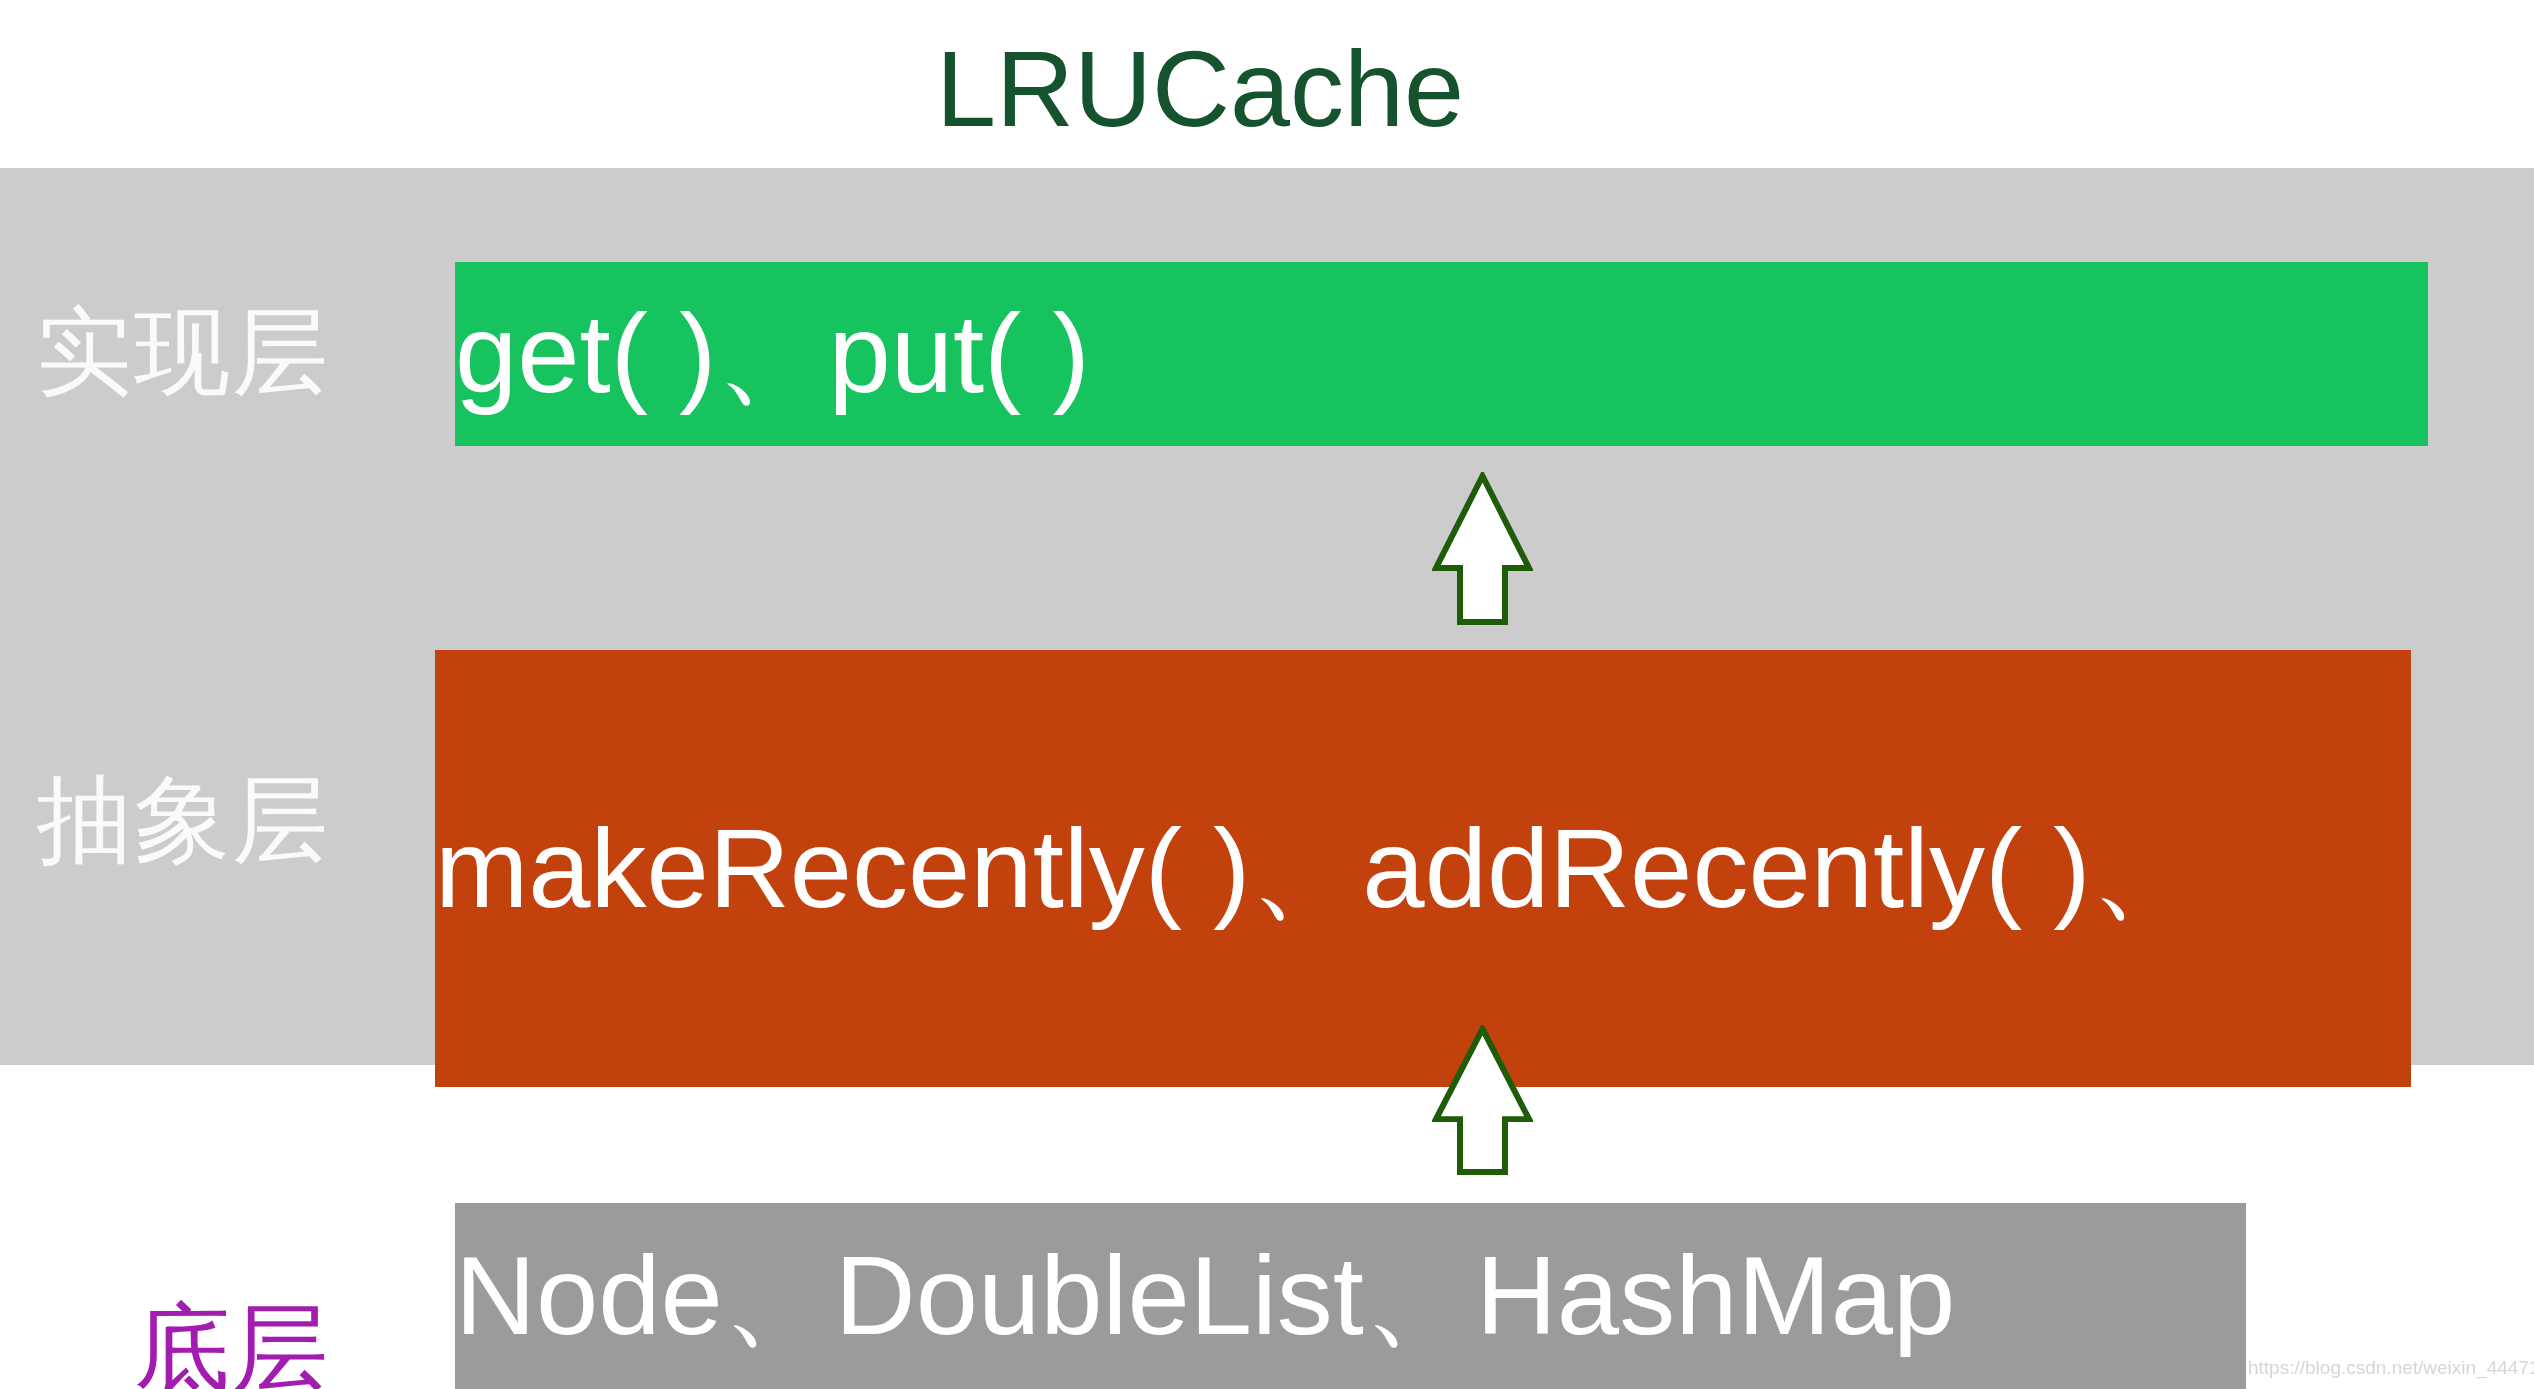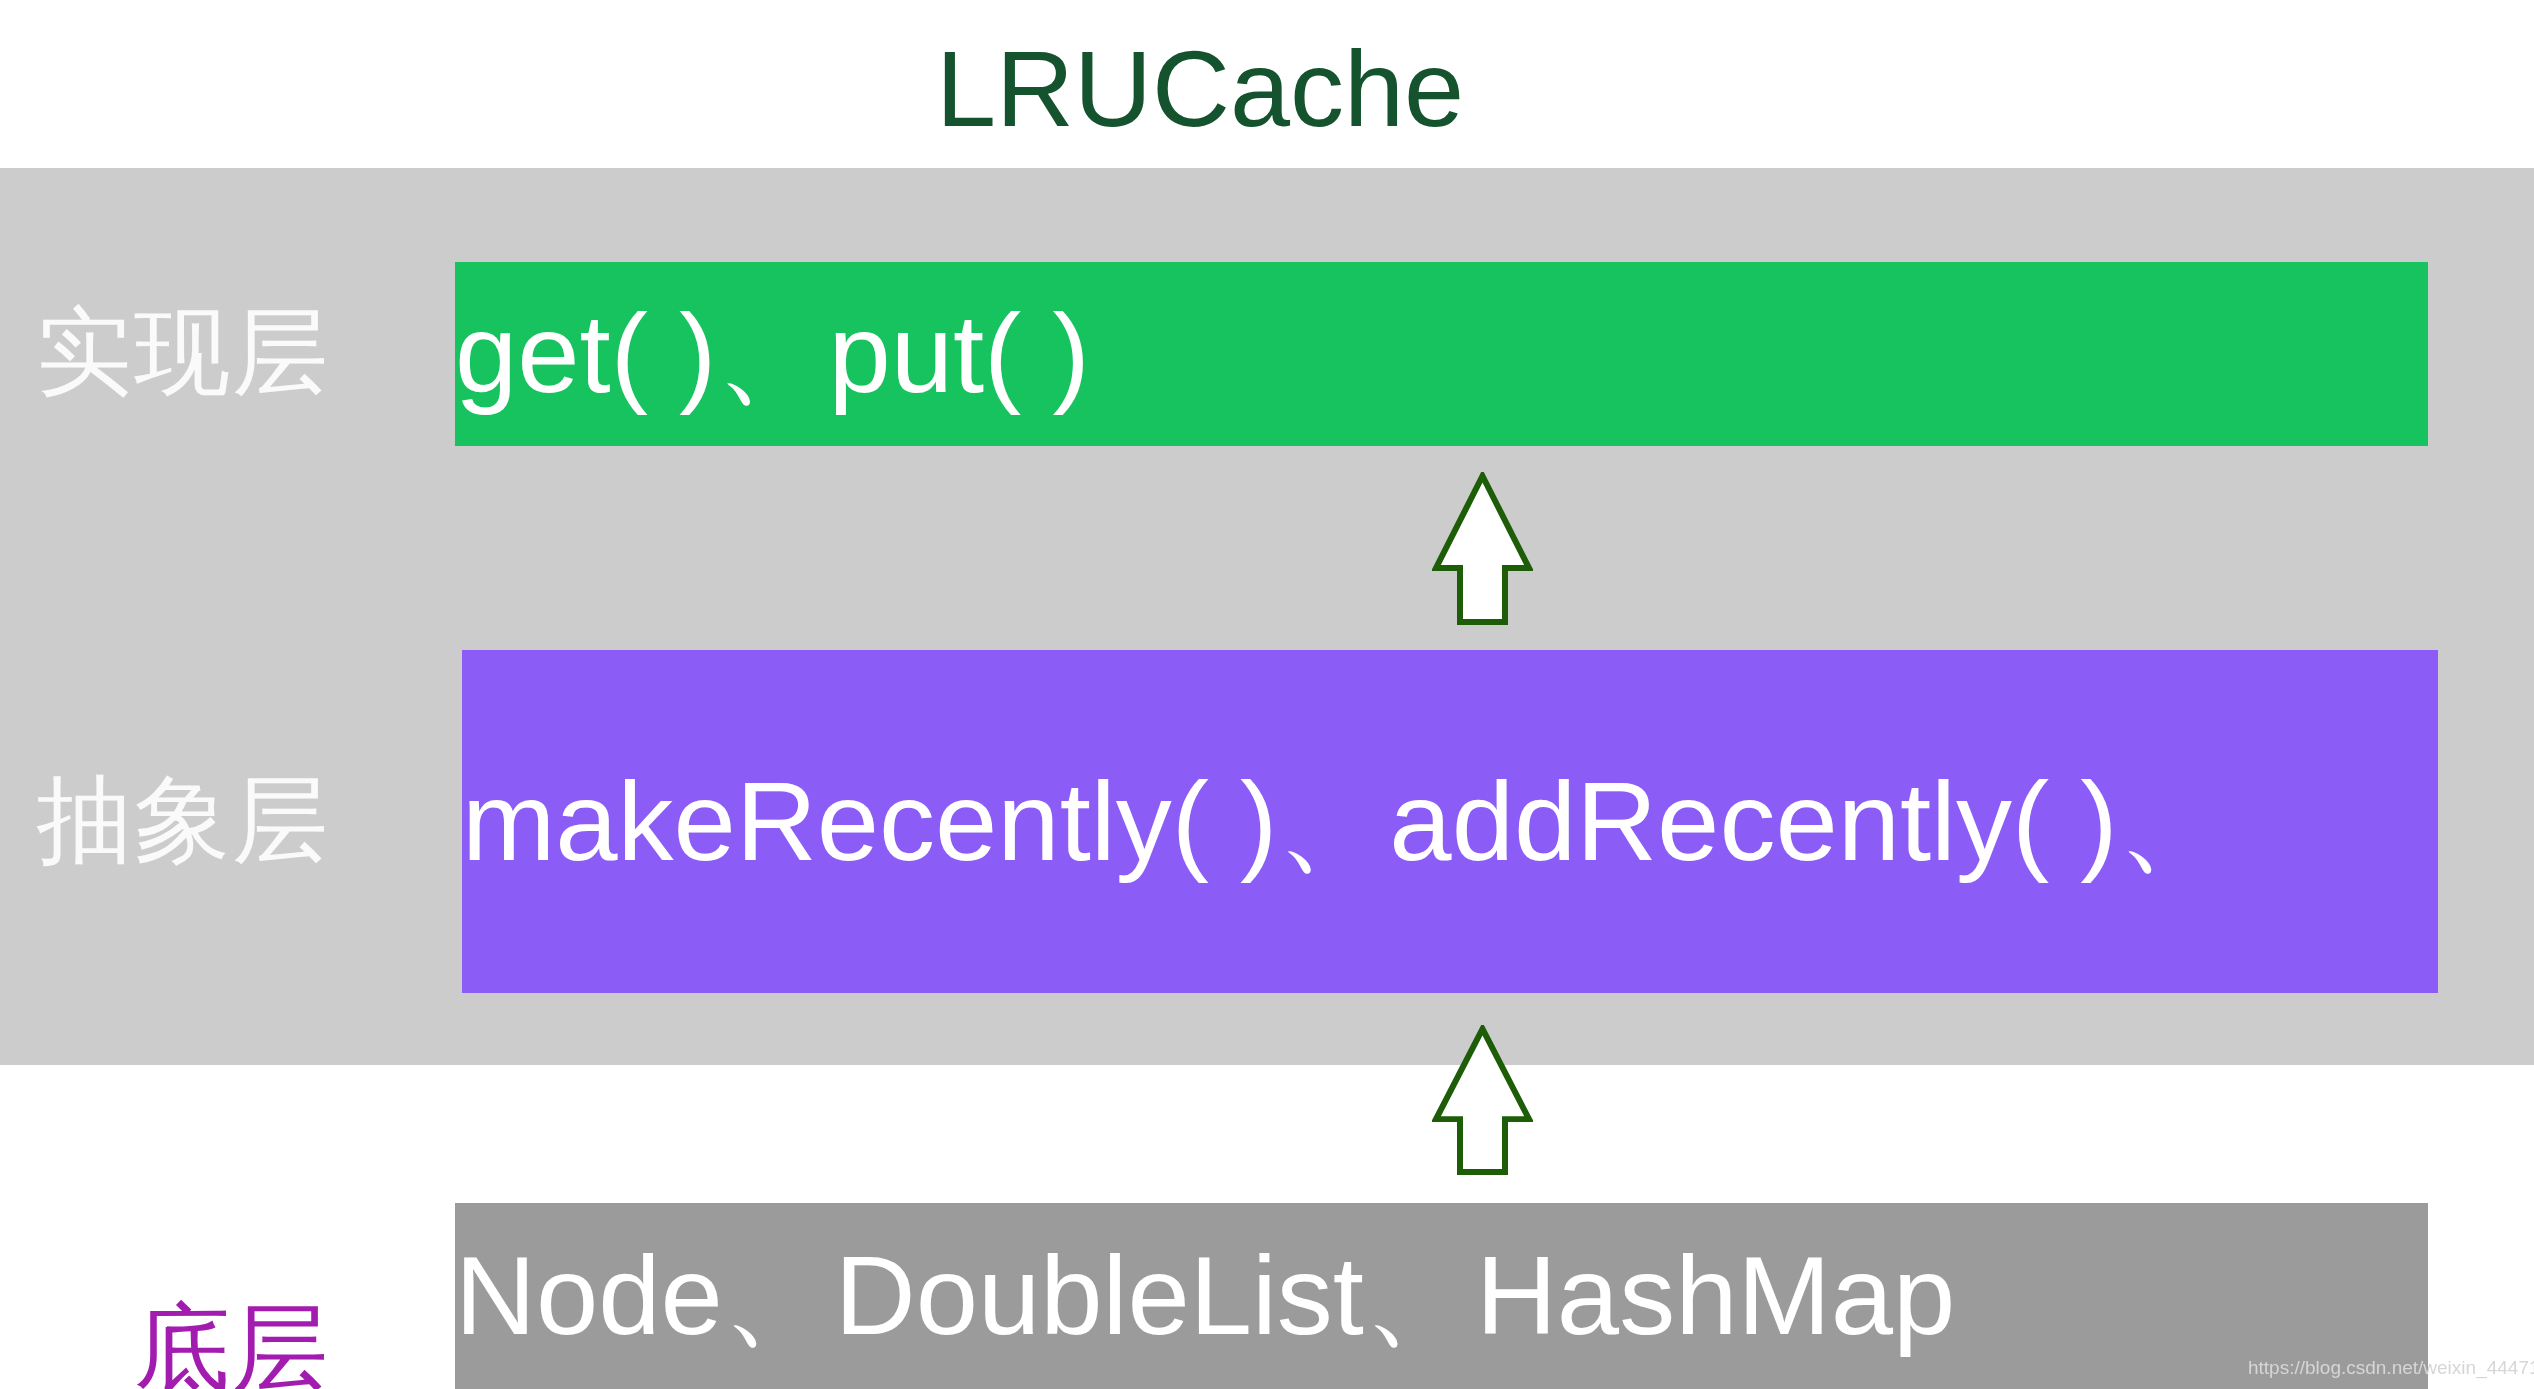--- a/index.html
+++ b/index.html
@@ -60,30 +60,30 @@
     white-space: nowrap;
   }
   .bar-impl {
     left: 455px;
     top: 262px;
     width: 1973px;
     height: 184px;
     background: #16c35e;
   }
   .bar-abs {
-    left: 462px;
+    left: 435px;
     top: 650px;
     width: 1976px;
-    height: 343px;
-    background: #8b5cf6;
+    height: 437px;
+    background: #c2410c;
   }
   .bar-base {
     left: 455px;
     top: 1203px;
-    width: 1973px;
+    width: 1791px;
     height: 186px;
     background: #9b9b9b;
   }
   .up-arrow {
     position: absolute;
     left: 1432px;
     width: 101px;
   }
   .arrow-1 { top: 472px; height: 153px; }
   .arrow-2 { top: 1025px; height: 150px; }

